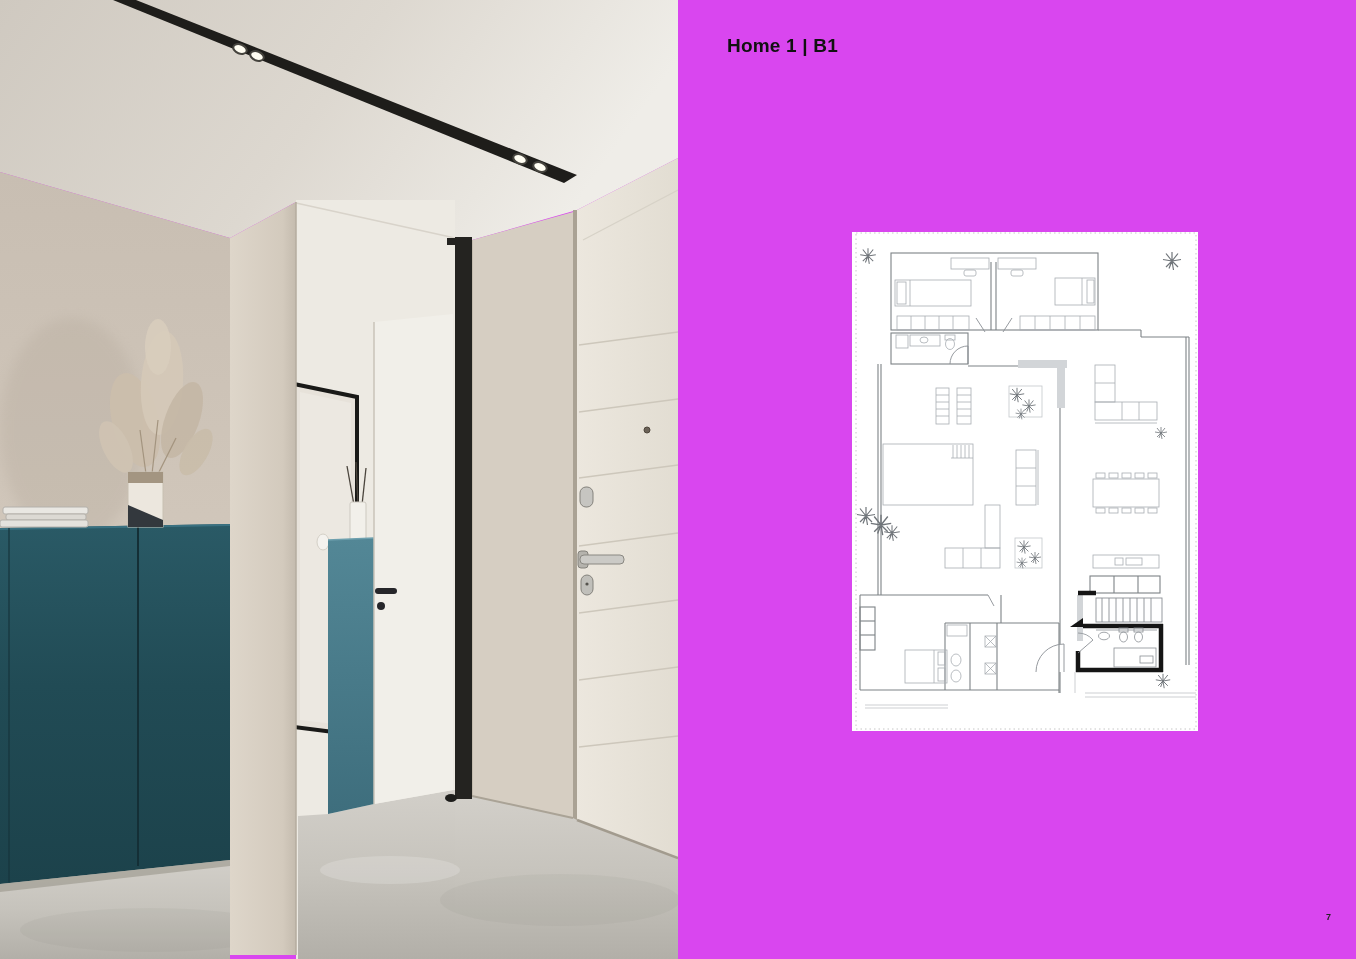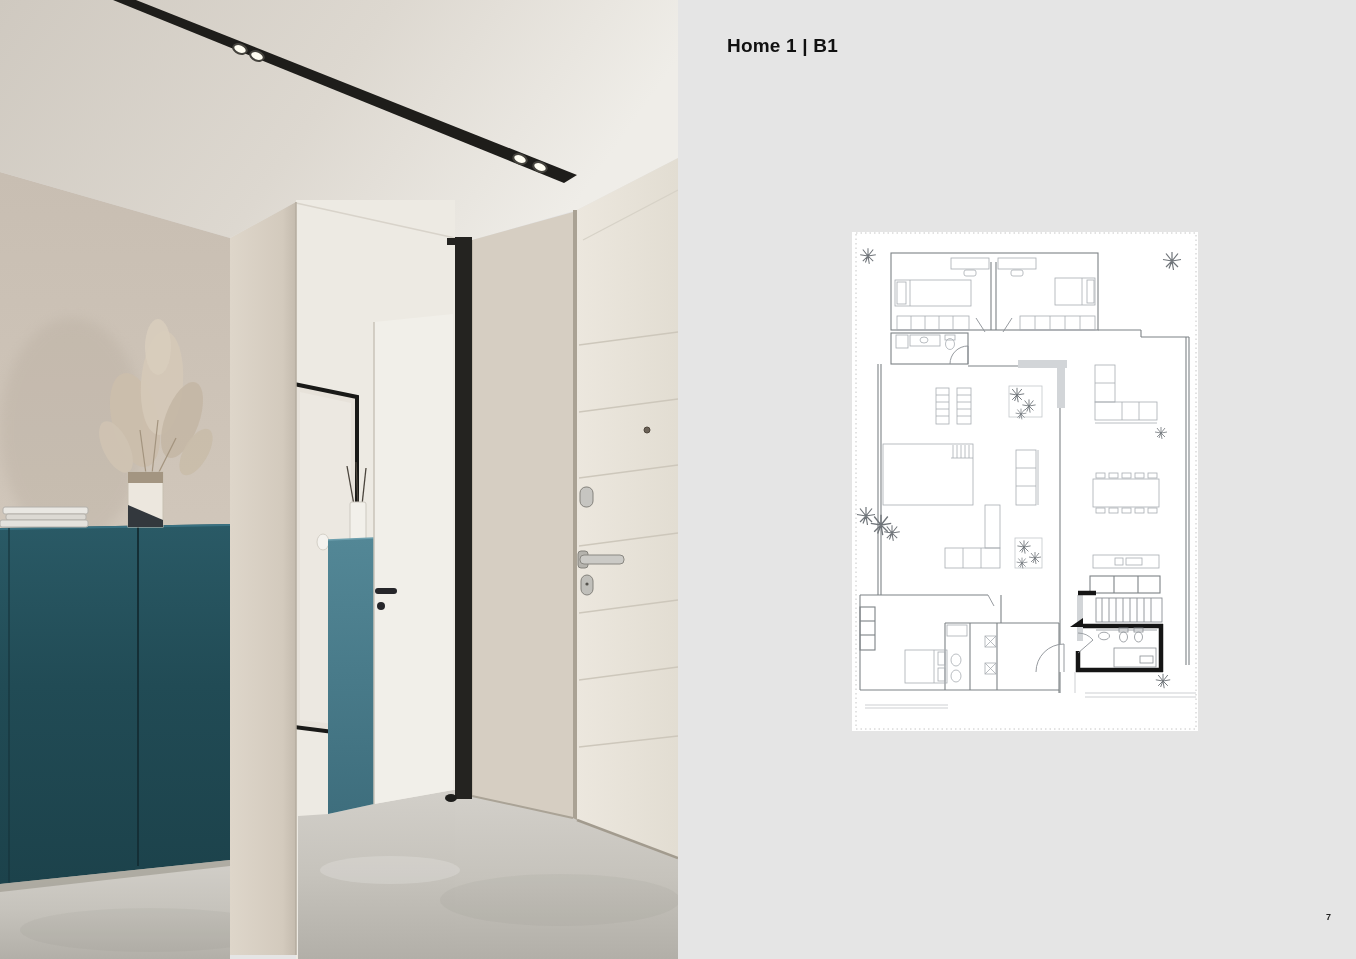--- a/index.html
+++ b/index.html
@@ -1,17 +1,17 @@
 <!DOCTYPE html>
 <html><head>
 <meta charset="utf-8">
 <style>
   html,body{margin:0;padding:0;background:#ffffff;}
   body{font-family:"Liberation Sans","DejaVu Sans",sans-serif;}
-  .canvas{position:relative;width:1356px;height:959px;background:#e5e5e5;overflow:hidden;}
+  .canvas{position:relative;width:1356px;height:959px;background:#d946ef;overflow:hidden;}
   .photo{position:absolute;left:0;top:0;width:678px;height:959px;}
   .photo svg{display:block;}
   .page-title{position:absolute;left:727px;top:35px;font-size:19px;font-weight:bold;
     letter-spacing:.2px;color:#111111;margin:0;}
   .plan{position:absolute;left:852px;top:232px;width:346px;height:499px;background:#ffffff;}
   .page-number{position:absolute;left:1326px;top:912px;font-size:9px;color:#222;font-weight:bold;}
 </style>
 </head>
 <body>
 

